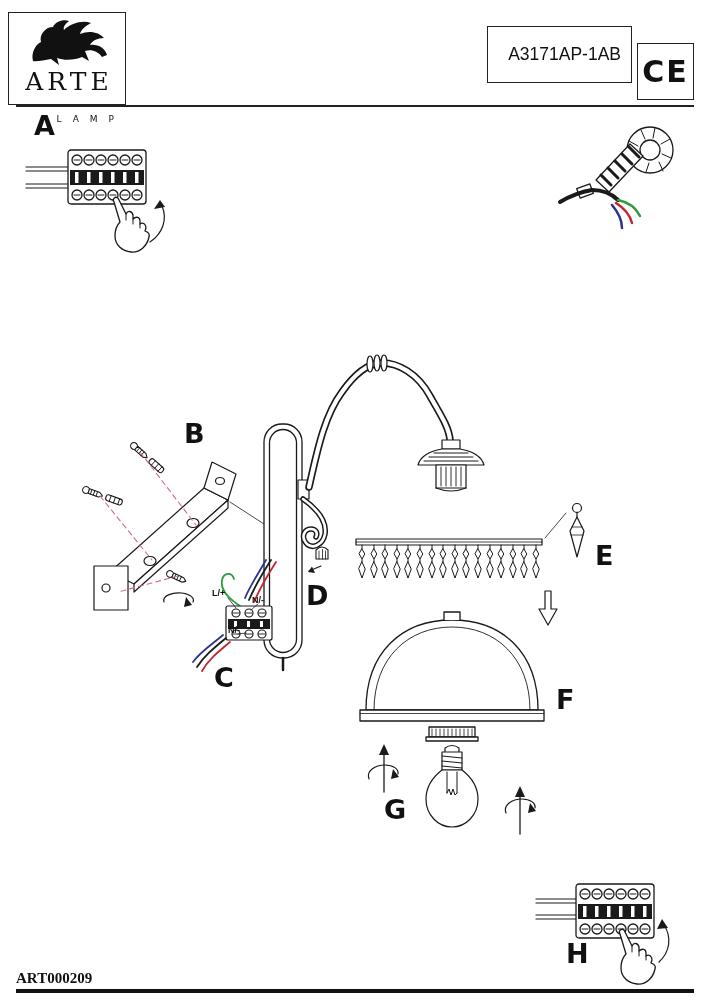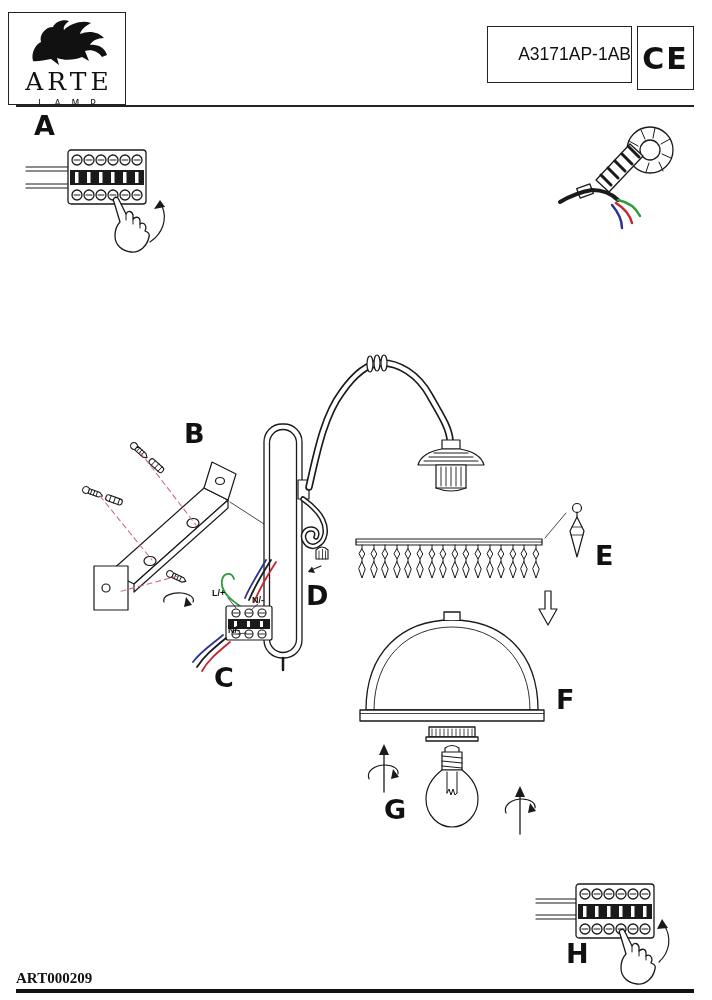--- a/index.html
+++ b/index.html
@@ -7,23 +7,23 @@
         font-family:"Liberation Sans",sans-serif;color:#111}
   .abs{position:absolute}
   .box{border:1.3px solid #222;box-sizing:border-box}
   .step-label{position:absolute;font-family:"DejaVu Sans",sans-serif;font-weight:700;
               font-size:27px;color:#111;line-height:1}
   .wire-label{position:absolute;font-family:"Liberation Sans",sans-serif;font-size:9px;
               font-weight:700;color:#111;line-height:1}
   .brand{font-family:"DejaVu Serif",serif;font-size:25px;letter-spacing:4px;text-align:center;
          padding-left:4px;margin-top:-2px}
   .brand-sub{font-family:"DejaVu Sans",sans-serif;font-size:9px;letter-spacing:11px;
-             text-align:center;padding-left:11px;margin-top:2px}
+             text-align:right;padding-left:11px;margin-top:18px}
   .models{display:flex;flex-direction:column;justify-content:center;align-items:flex-end;
-          padding-right:0;font-size:17.5px;line-height:1.5;font-family:"Liberation Sans",sans-serif}
+          padding-right:10px;font-size:17.5px;line-height:1.5;font-family:"Liberation Sans",sans-serif}
   .ce{display:flex;align-items:center;justify-content:center;font-family:"DejaVu Sans",sans-serif;
       font-weight:700;font-size:30px;letter-spacing:2px}
   .rule{background:#222}
   .footer-code{position:absolute;font-weight:700;font-size:15px;font-family:Liberation Serif, serif}
 </style>
 </head>
 <body>
 
 <div class="page">
 
@@ -249,21 +249,21 @@
       <path fill="#111" d="M14,46 C12,38 16,30 22,27 C20,20 26,12 34,12 C36,7 44,4 50,6 C46,9 44,12 45,15 C52,8 64,5 72,8 C66,11 62,15 61,19 C70,15 80,17 85,23 C78,23 73,26 71,30 C79,29 86,33 88,40 L83,42 C79,36 72,34 66,36 L70,46 L63,42 C56,45 46,46 38,43 L40,50 L32,44 C25,45 18,47 14,46 Z"></path>
     </svg>
     <div class="brand">ARTE</div>
     <div class="brand-sub">LAMP</div>
   </div>
 
   <div class="abs box models" style="left:487px;top:26px;width:145px;height:57px">
     <div>A3171AP-1AB</div>
   </div>
 
-  <div class="abs box ce" style="left:637px;top:26px;width:57px;height:64px">
+  <div class="abs box ce" style="left:637px;top:43px;width:57px;height:57px">
     <div>CE</div>
   </div>
 
   <div class="abs rule" style="left:16px;top:105px;width:678px;height:2px"></div>
 
   <div class="step-label" style="left:34px;top:112px">A</div>
   <div class="step-label" style="left:184px;top:420px">B</div>
   <div class="step-label" style="left:214px;top:664px">C</div>
   <div class="step-label" style="left:306px;top:582px">D</div>
   <div class="step-label" style="left:595px;top:542px">E</div>

